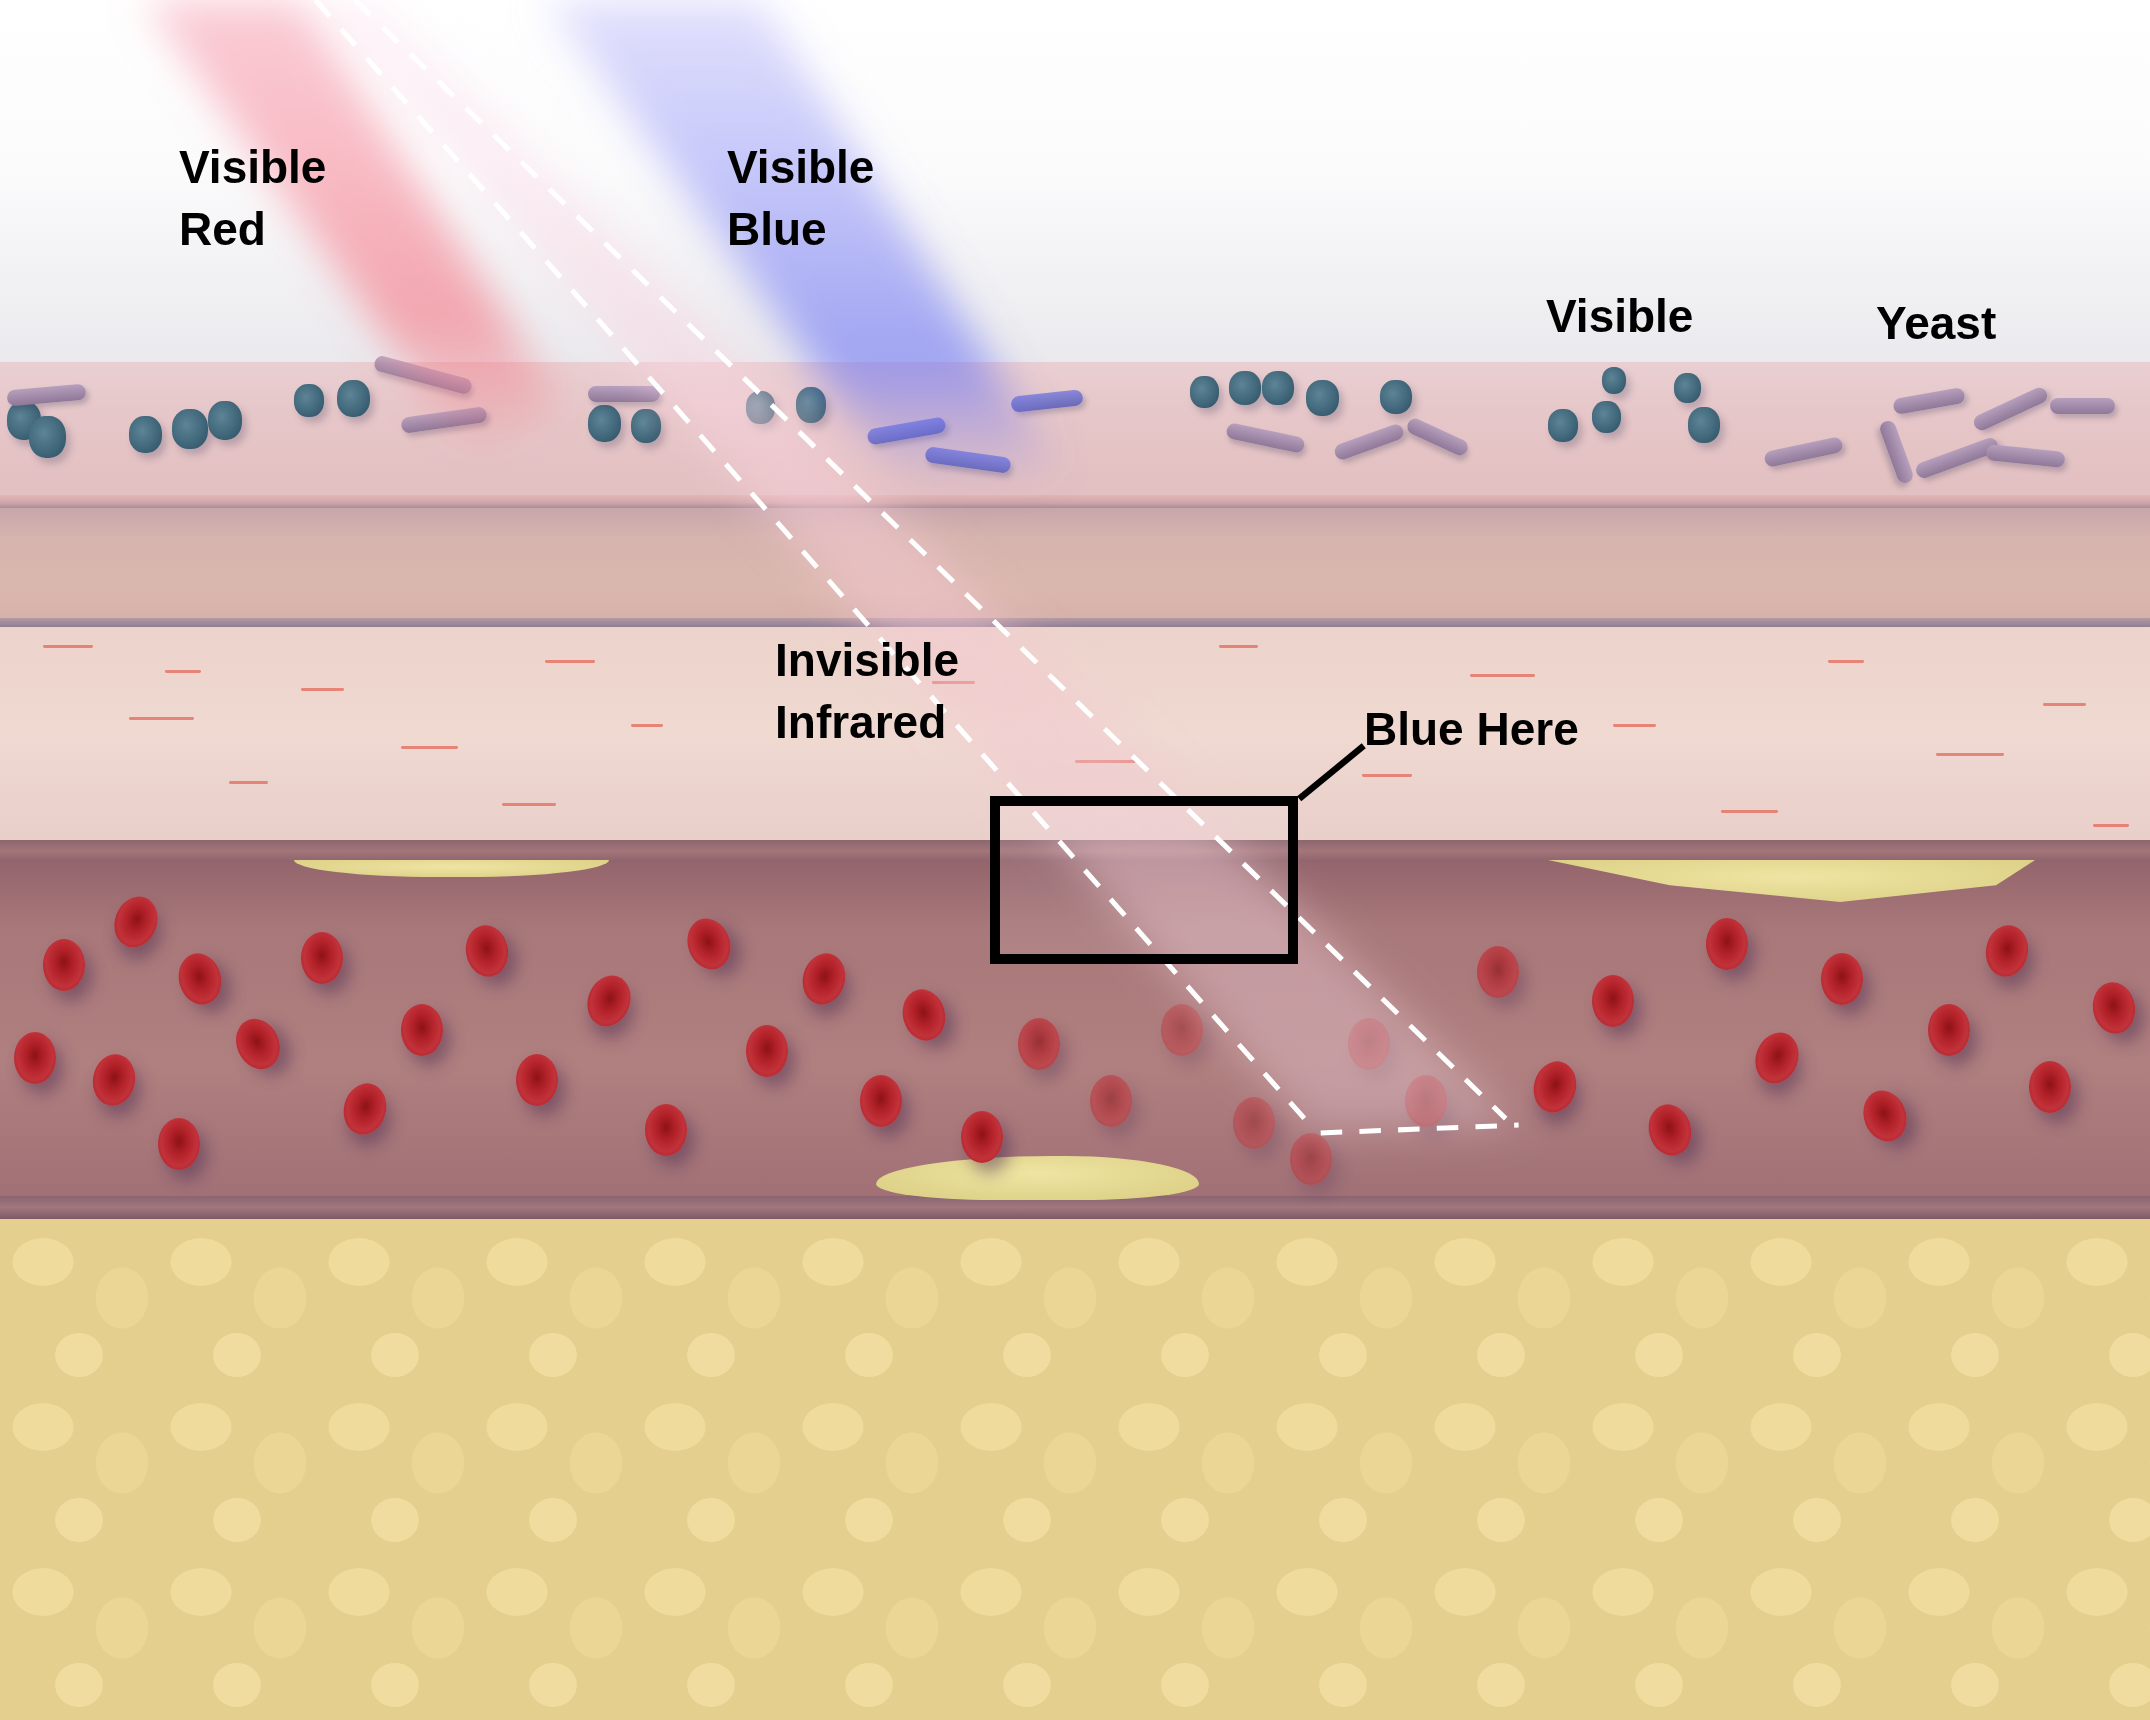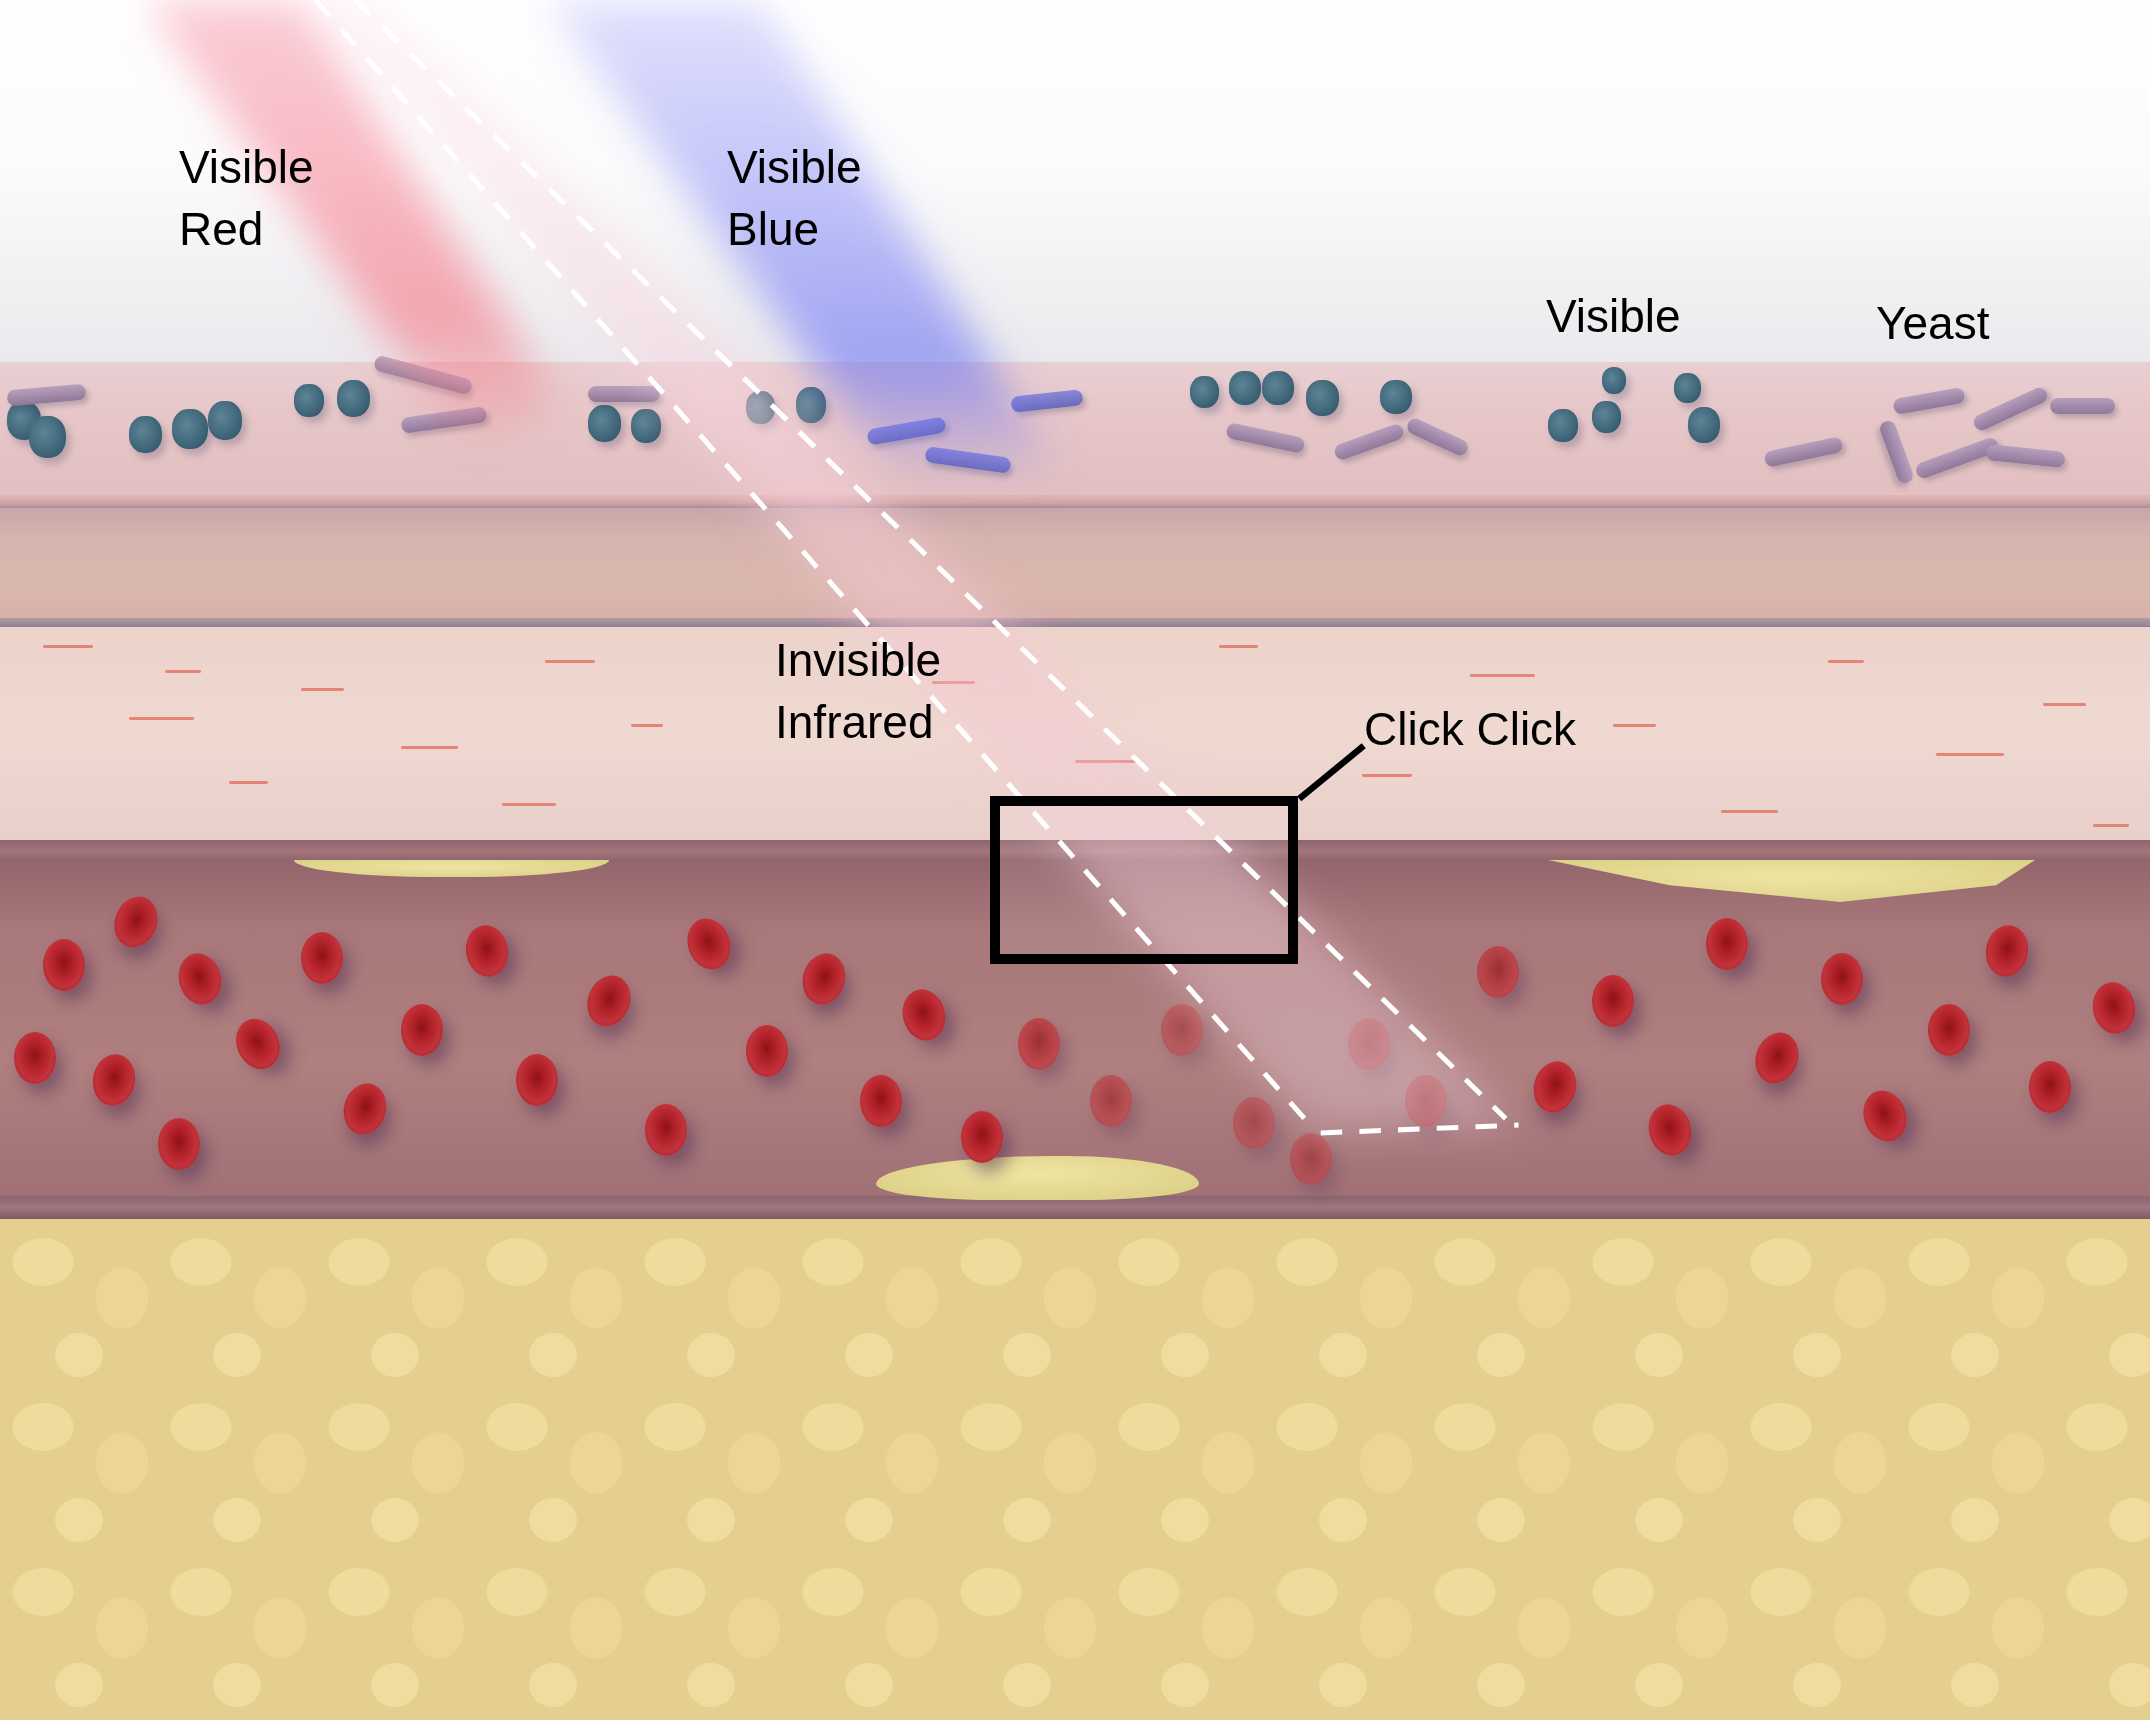--- a/index.html
+++ b/index.html
@@ -18,21 +18,21 @@
       background-image:
         radial-gradient(ellipse 50px 39px at 43px 43px, #efdb9c 60%, transparent 62%),
         radial-gradient(ellipse 43px 50px at 122px 79px, #ecd696 60%, transparent 62%),
         radial-gradient(ellipse 39px 36px at 79px 136px, #f0dc9e 60%, transparent 62%);
       background-size:158px 165px; }
     .streak { position:absolute; height:2.9px; background:#e2685a; border-radius:1.4px; opacity:.75; }
     .rbc { position:absolute; width:42px; height:52px; border-radius:50%; background:radial-gradient(ellipse at 50% 45%, #8e1216 0%, #b4232a 35%, #c2323a 60%, #9c1c22 100%); box-shadow: 7.2px 10px 16px rgba(70,40,80,.45); }
     .plaque { position:absolute; background:radial-gradient(ellipse at 50% 40%, #efe4a2, #d9cd82); }
     .coccus { position:absolute; border-radius:45%; background:radial-gradient(ellipse at 40% 40%, #5d8596, #3a5f73 70%, #2c4a5c); box-shadow:4.3px 5.7px 7.2px rgba(60,60,90,.25); }
     .rod { position:absolute; height:16px; border-radius:8.6px; background:linear-gradient(180deg,#b7a0bd,#8f7898); box-shadow:2.9px 4.3px 5.7px rgba(60,60,90,.25); }
-    .label { position:absolute; font-weight:normal; color:#000; font-size:46px; line-height:62px; white-space:pre; }
+    .label { position:absolute; font-weight:bold; color:#000; font-size:46px; line-height:62px; white-space:pre; }
     #click-box { position:absolute; left:990px; top:796px; width:288px; height:148px; border:10.8px solid #000; background:rgba(255,255,255,0.08); cursor:pointer; }
     svg.overlay { position:absolute; left:0; top:0; width:2151px; height:1721px; pointer-events:none; }
   </style>
 </head>
 <body>
 
 <div class="layer" id="sky"></div>
 <div class="layer" id="epi-surface"></div>
 <div class="layer" id="epi-rim"></div>
 <div class="layer" id="epidermis"></div>
@@ -190,16 +190,16 @@
 </svg>
 
 <div class="label" style="left:179px;top:136px;">Visible
 Red</div>
 <div class="label" style="left:727px;top:136px;">Visible
 Blue</div>
 <div class="label" style="left:1546px;top:285px;">Visible</div>
 <div class="label" style="left:1876px;top:292px;">Yeast</div>
 <div class="label" style="left:775px;top:629px;">Invisible
 Infrared</div>
-<div class="label" style="left:1364px;top:698px;cursor:pointer;">Click Click</div>
+<div class="label" style="left:1364px;top:698px;cursor:pointer;">Blue Here</div>
 
 <div id="click-box"></div>
 
 
 </body></html>

